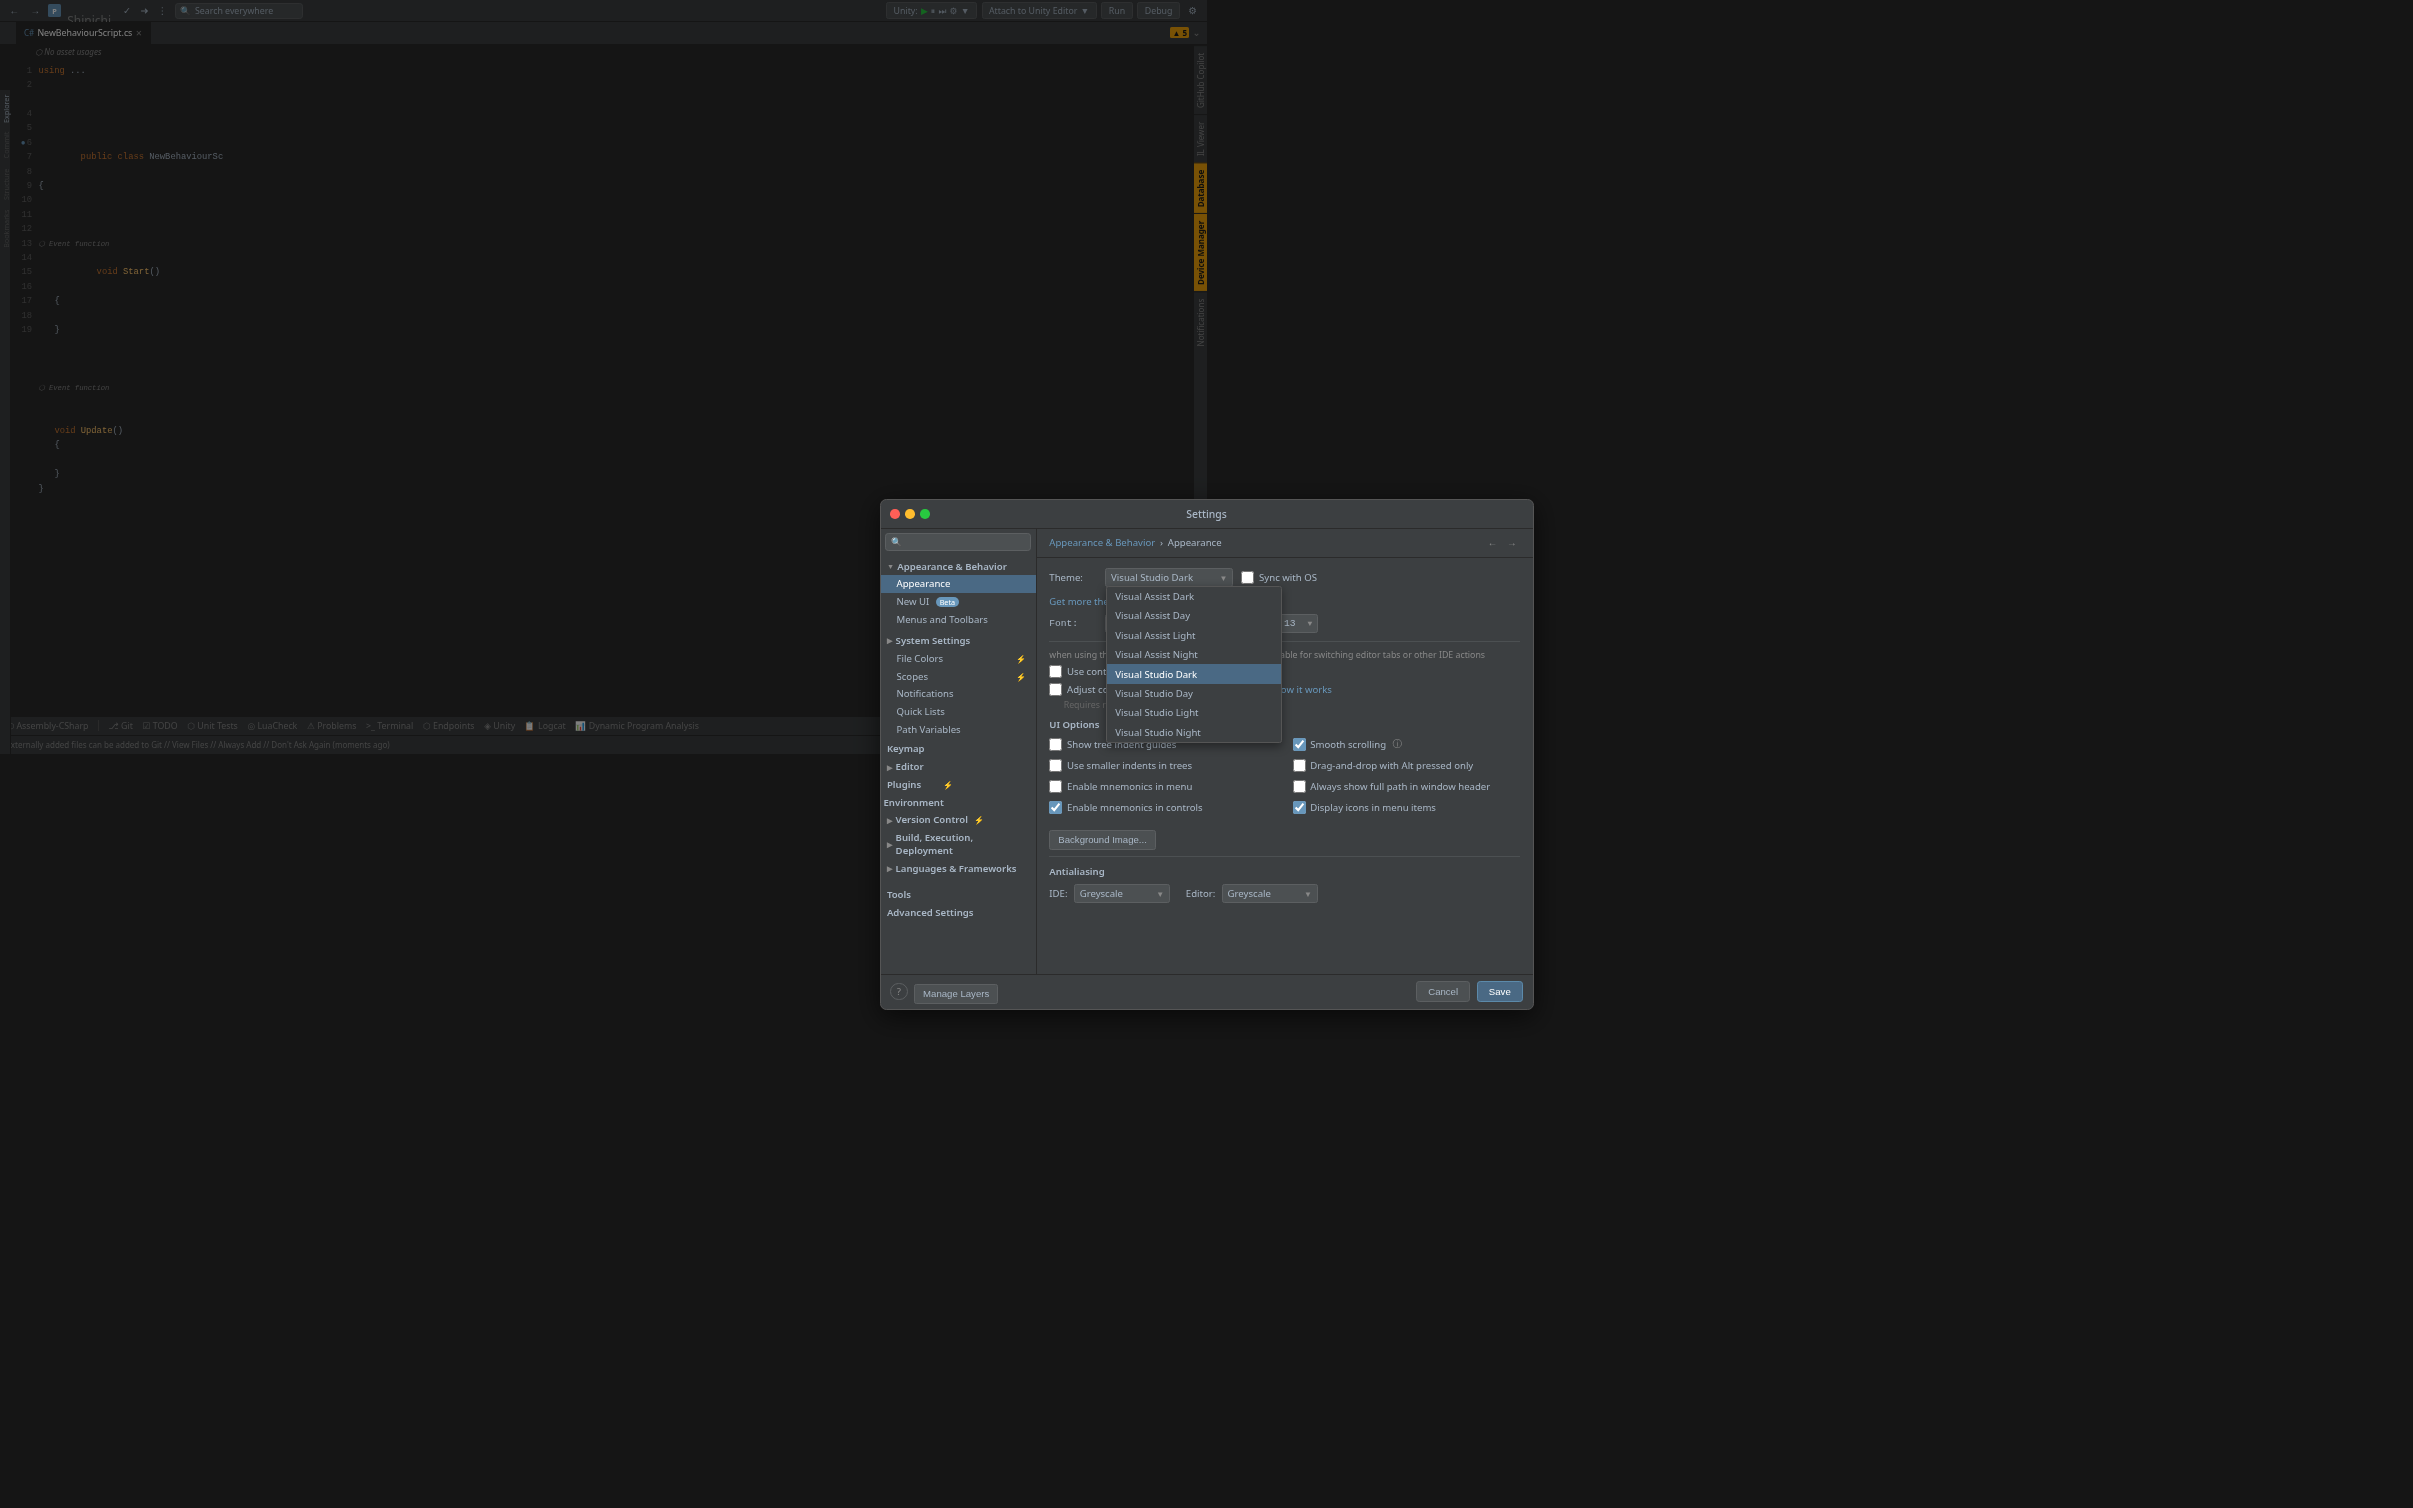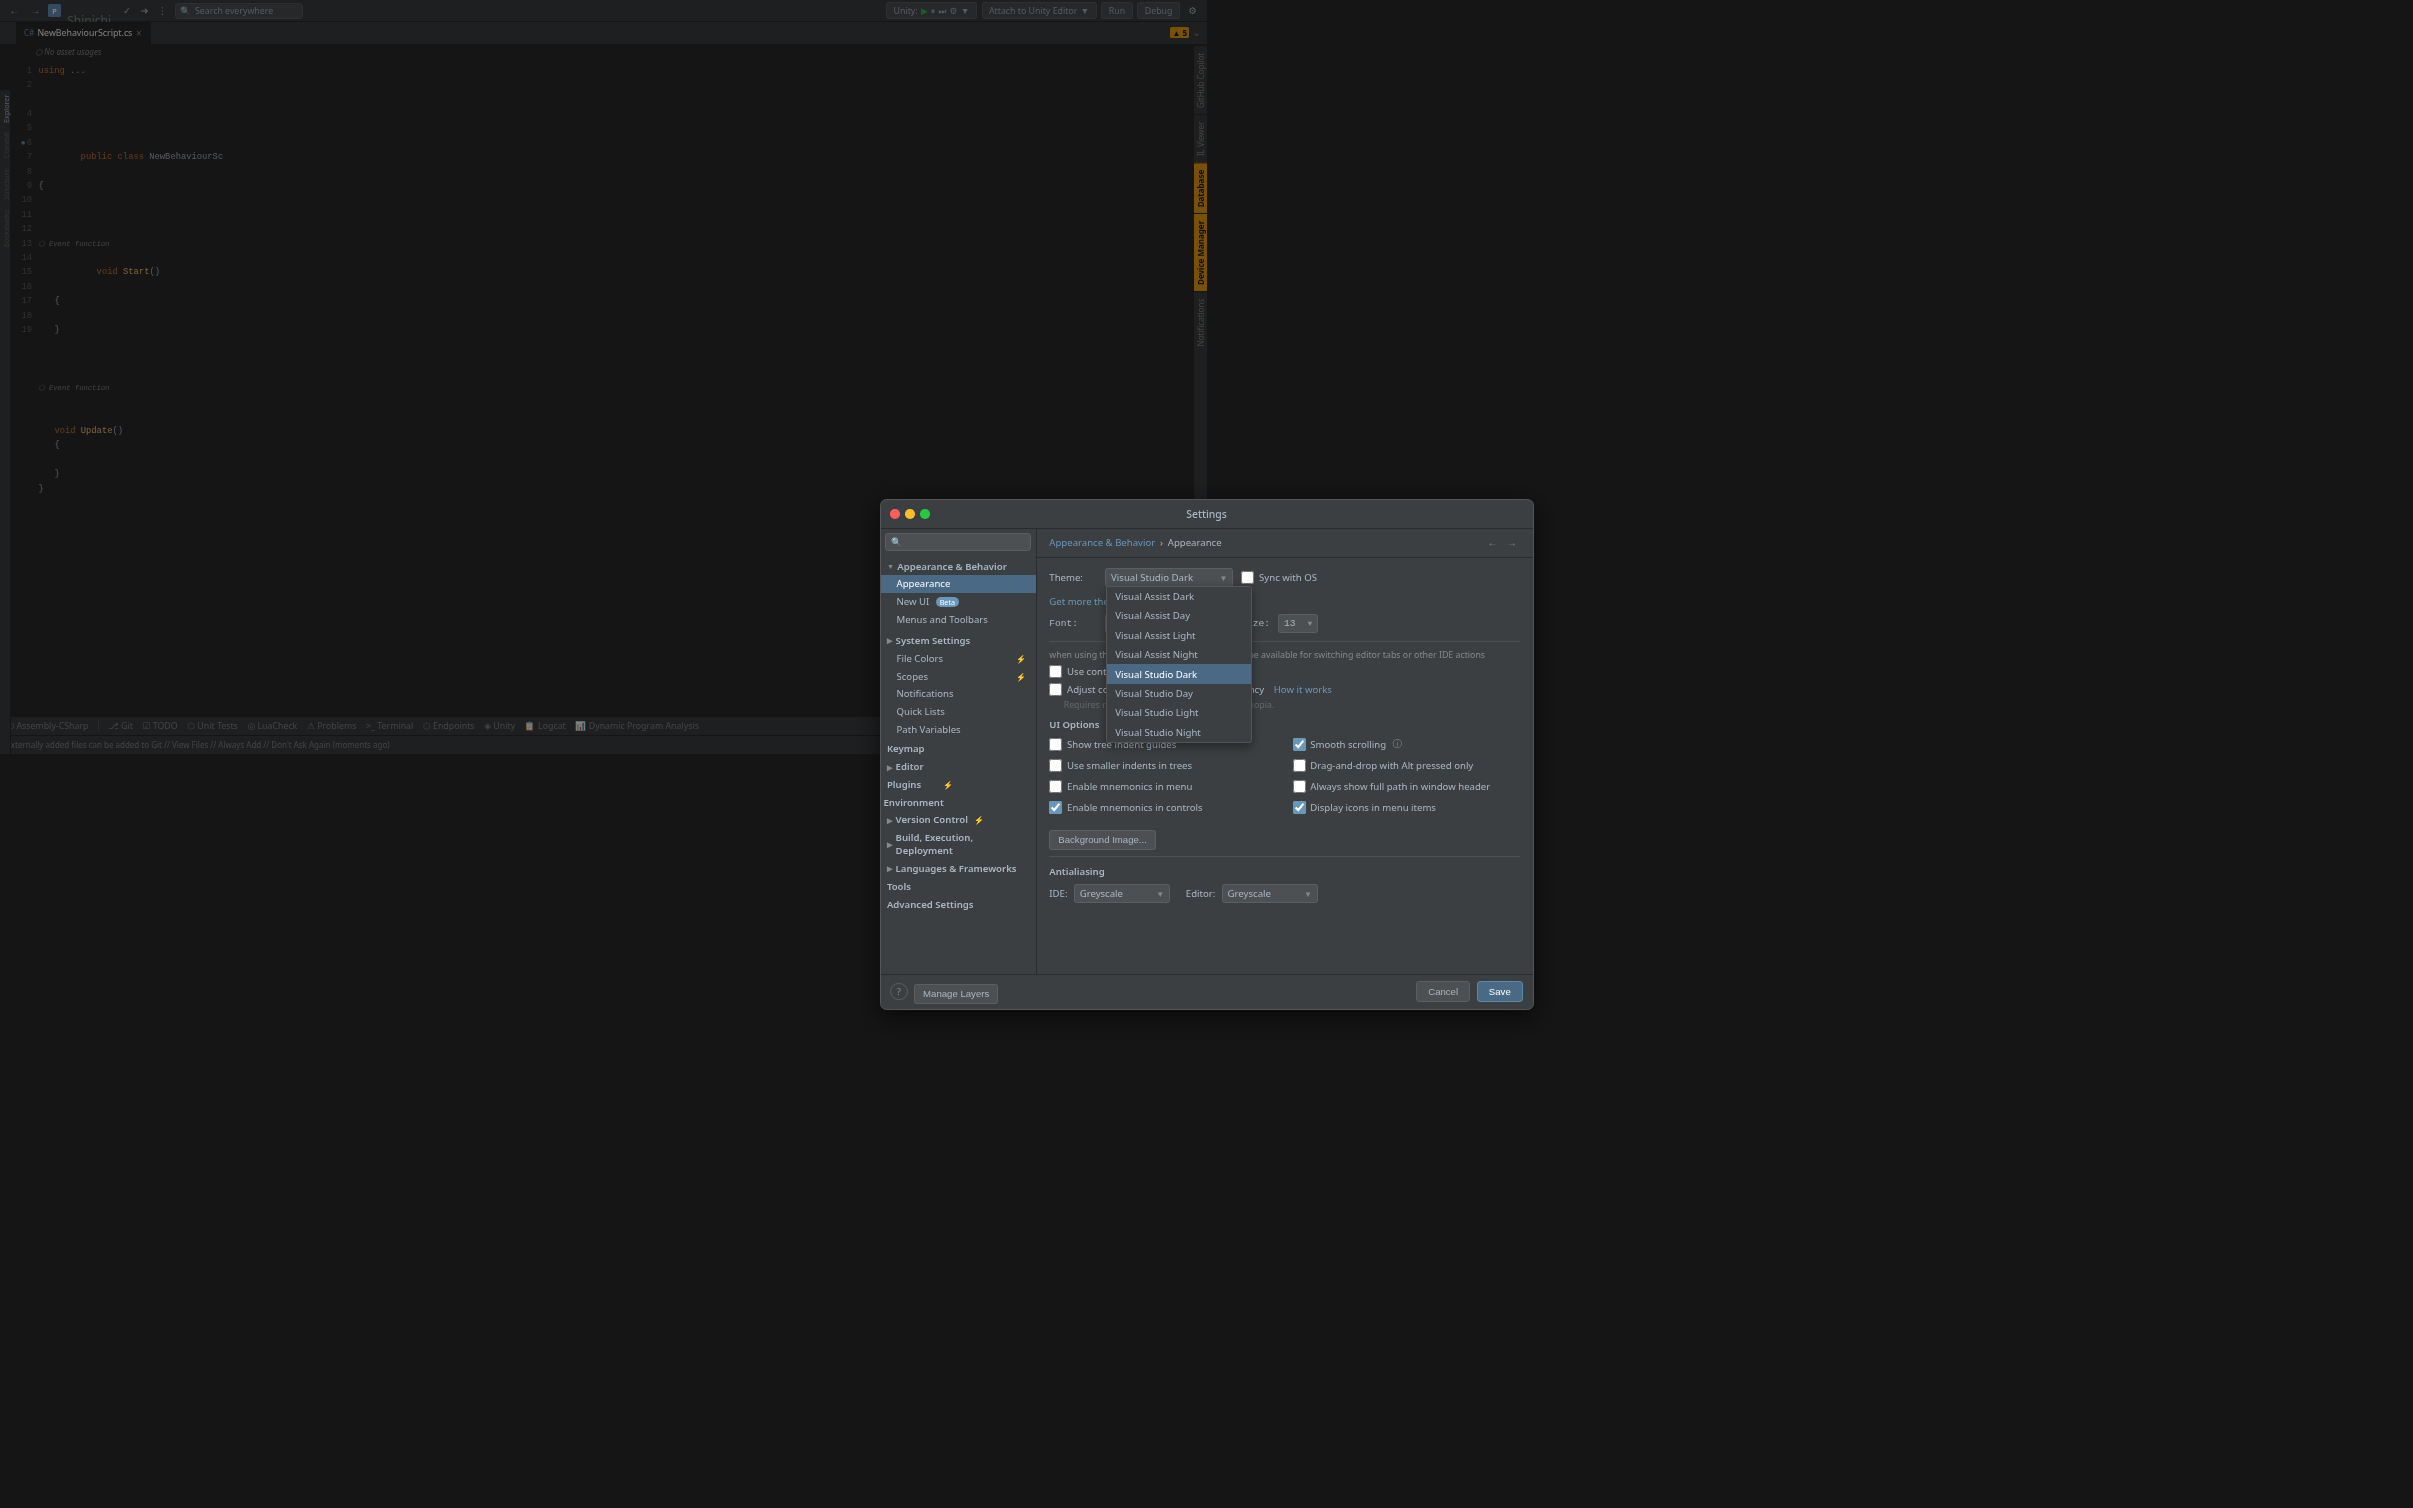--- a/index.html
+++ b/index.html
@@ -331,21 +331,21 @@
       cursor: pointer;
       position: relative;
     }
     .dropdown-arrow { font-size: 8px; color: #888; }
 
     
     .theme-dropdown-menu {
       position: absolute;
       top: 100%;
       left: 0;
-      width: 146px;
+      width: 176px;
       background: #3c3f41;
       border: 0.8px solid #555;
       border-radius: 2.4px;
       z-index: 200;
       box-shadow: 0 3.2px 9.6px rgba(0,0,0,0.4);
     }
     .dropdown-item {
       padding: 3.2px 8px;
       font-size: 9.6px;
       color: #a9b7c6;
@@ -826,21 +826,21 @@
         <div class="nav-section-header" style="padding-left:6.4px;">
           <span class="nav-arrow">▶</span>
           <span>Build, Execution, Deployment</span>
         </div>
 
         <div class="nav-section-header" style="padding-left:6.4px;">
           <span class="nav-arrow">▶</span>
           <span>Languages &amp; Frameworks</span>
         </div>
 
-        <div class="nav-section-header" style="padding-left:6.4px;">
+        <div class="nav-section-header" style="padding-left:6.4px;margin-top:8px;">
           <span>Tools</span>
         </div>
 
         <div class="nav-section-header" style="padding-left:6.4px;">
           <span>Advanced Settings</span>
         </div>
       </div>
 
       <div class="settings-content">
 

